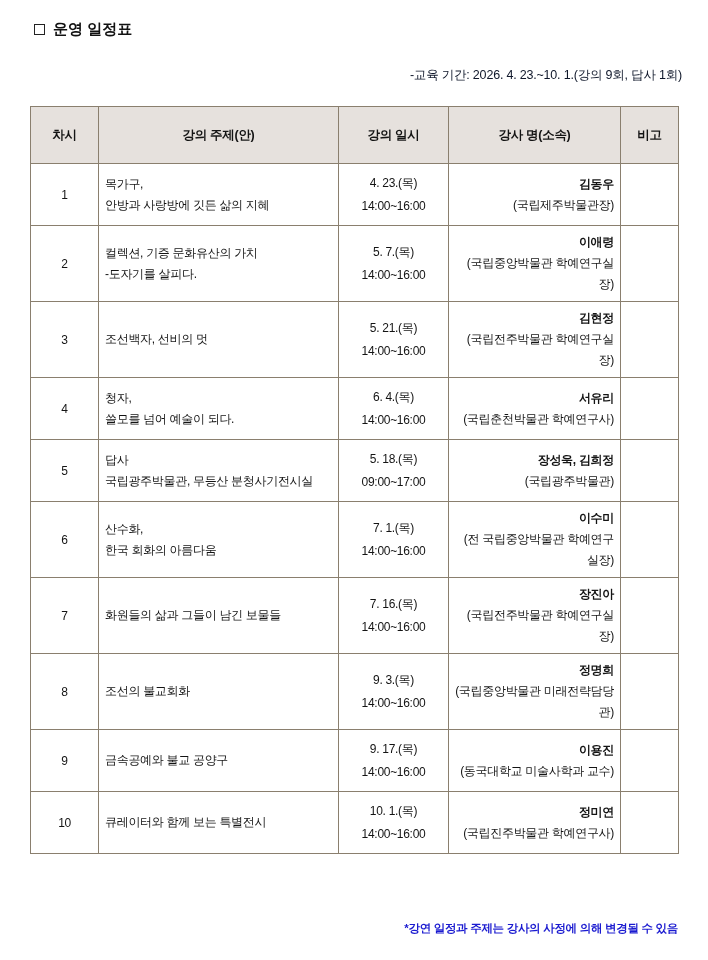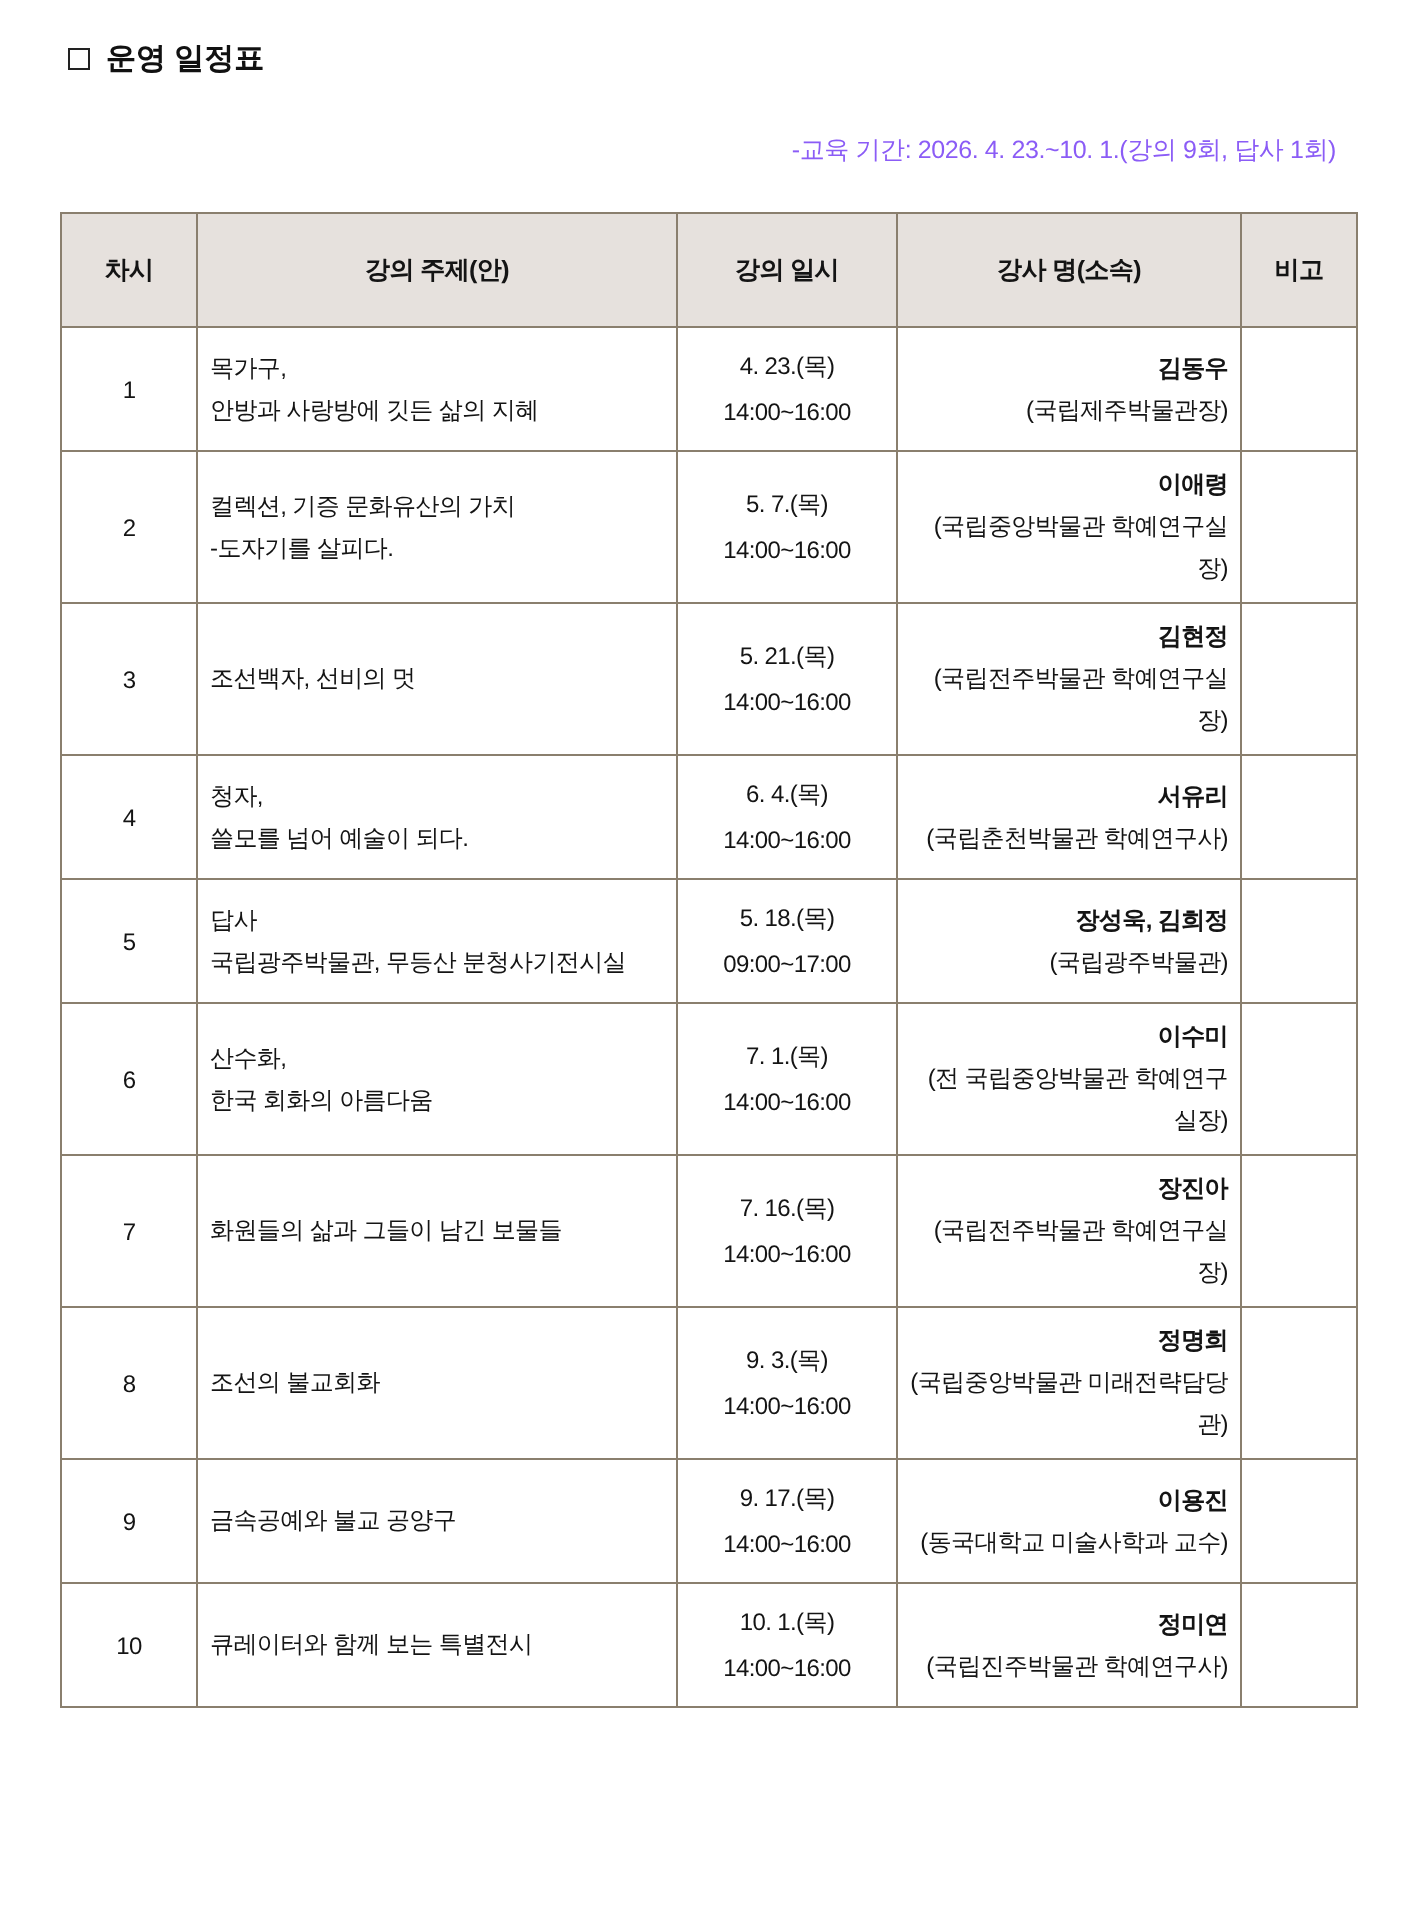--- a/index.html
+++ b/index.html
@@ -9,21 +9,21 @@
   }
   body {
     width: 708px;
     height: 960px;
     font-family: "Liberation Sans", sans-serif;
     color: #1a1a1a;
     position: relative;
     overflow: hidden;
   }
   .page {
-    padding: 14px 36px 0 30px;
+    padding: 14px 22px 0 30px;
     box-sizing: border-box;
     width: 708px;
     height: 960px;
     position: relative;
   }
   .doc-title {
     font-size: 15px;
     font-weight: bold;
     letter-spacing: 0px;
     display: flex;
@@ -36,21 +36,21 @@
     display: inline-block;
     width: 11px;
     height: 11px;
     border: 1.4px solid #222;
     box-sizing: border-box;
   }
   .period-line {
     margin-top: 28px;
     text-align: right;
     font-size: 12.5px;
-    color: #8b5cf6;
+    color: #0f172a;
     padding-right: 4px;
     letter-spacing: -0.2px;
   }
   table.schedule {
     margin-top: 22px;
     border-collapse: collapse;
     width: 648px;
     table-layout: fixed;
     border: 1.2px solid #8a7f6e;
   }
@@ -295,14 +295,15 @@
           </td>
           <td class="lect">
             <span class="name">정미연</span>
             <span class="aff">(국립진주박물관 학예연구사)</span>
           </td>
           <td class="note"></td>
         </tr>
       </tbody>
   </table>
 
+  <div class="footnote">*강연 일정과 주제는 강사의 사정에 의해 변경될 수 있음</div>
 
 </div>
 
 </body></html>

